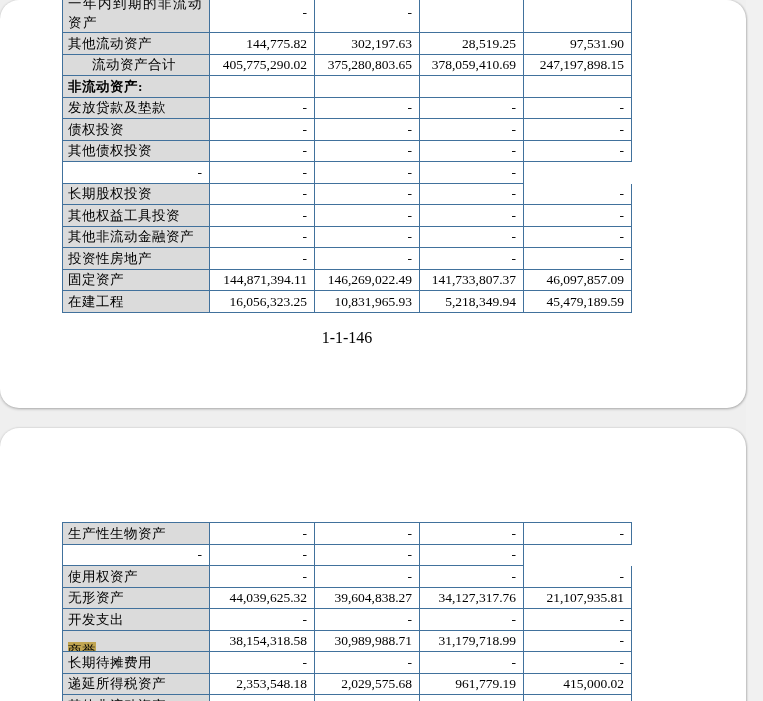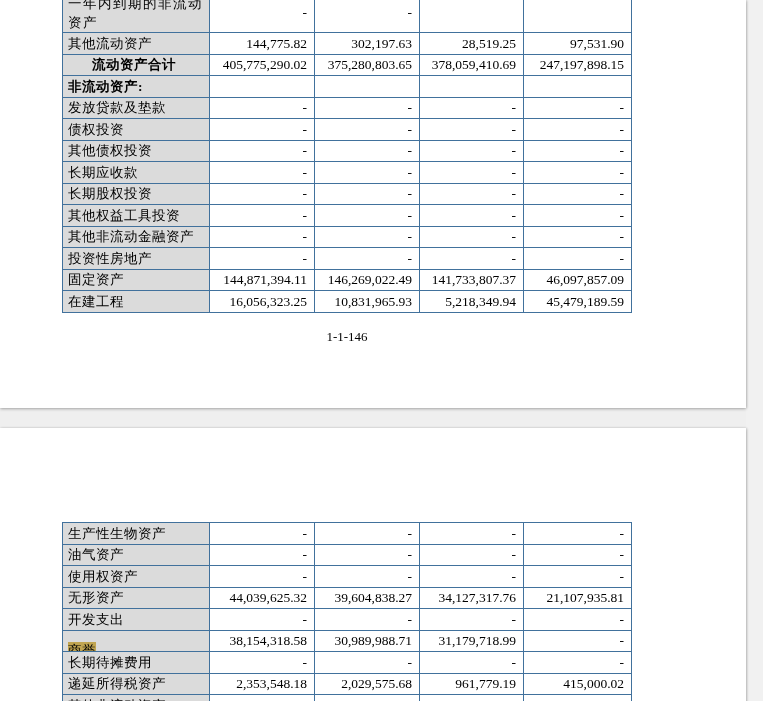--- a/index.html
+++ b/index.html
@@ -10,20 +10,21 @@
     color:#000;
     position:relative;
   }
   .page {
     position:absolute;
     left:0;
     width:746px;
     background:#fff;
     box-shadow:0 1px 3px rgba(0,0,0,.28), 1px 0 2px rgba(0,0,0,.12);
     overflow:hidden;
+    border-radius:19px;
   }
   #page1 { top:0; height:408px; }
   #page2 { top:428px; height:330px; }
 
   .fin-table {
     position:absolute;
     left:62px;
     border-top:1px solid var(--border,#41719c);
     border-left:1px solid var(--border,#41719c);
     width:570px;
@@ -56,34 +57,34 @@
   .t-row.tall .cell.label {
     letter-spacing:1.5px;
     line-height:19px;
     align-items:center;
   }
   .cell.value {
     background:#fff;
     justify-content:flex-end;
     padding-right:7px;
   }
-  .t-row.total .cell.label { justify-content:center; font-weight:bold; padding-left:0;text-align:right; }
+  .t-row.total .cell.label { justify-content:center; font-weight:normal; padding-left:0;text-align:right; }
   .t-row.section .cell.label { font-weight:bold; }
   .hl {
     background:var(--hl,#c1a551);
     padding:0 0;
     margin-top:20px;
   }
   .footer {
     position:absolute;
     left:62px;
     width:570px;
     top:329px;
     text-align:center;
-    font-size:13px;
+    font-size:16px;
   }
   .side-strip {
     position:absolute;
     right:0; top:0;
     width:17px; height:701px;
     background:#f1f1f1;
   }
 </style>
 </head>
 <body style="background: rgb(239, 239, 239);">
@@ -135,21 +136,20 @@
         <div class="cell value">-</div>
       </div>
       <div class="t-row">
         <div class="cell label">其他债权投资</div>
         <div class="cell value">-</div>
         <div class="cell value">-</div>
         <div class="cell value">-</div>
         <div class="cell value">-</div>
       </div>
       <div class="t-row">
-        <div class="cell label">长期应收款</div>
         <div class="cell value">-</div>
         <div class="cell value">-</div>
         <div class="cell value">-</div>
         <div class="cell value">-</div>
       </div>
       <div class="t-row">
         <div class="cell label">长期股权投资</div>
         <div class="cell value">-</div>
         <div class="cell value">-</div>
         <div class="cell value">-</div>
@@ -197,21 +197,20 @@
 <div class="page" id="page2">
   <div class="fin-table" id="table2">
       <div class="t-row">
         <div class="cell label">生产性生物资产</div>
         <div class="cell value">-</div>
         <div class="cell value">-</div>
         <div class="cell value">-</div>
         <div class="cell value">-</div>
       </div>
       <div class="t-row">
-        <div class="cell label">油气资产</div>
         <div class="cell value">-</div>
         <div class="cell value">-</div>
         <div class="cell value">-</div>
         <div class="cell value">-</div>
       </div>
       <div class="t-row">
         <div class="cell label">使用权资产</div>
         <div class="cell value">-</div>
         <div class="cell value">-</div>
         <div class="cell value">-</div>

